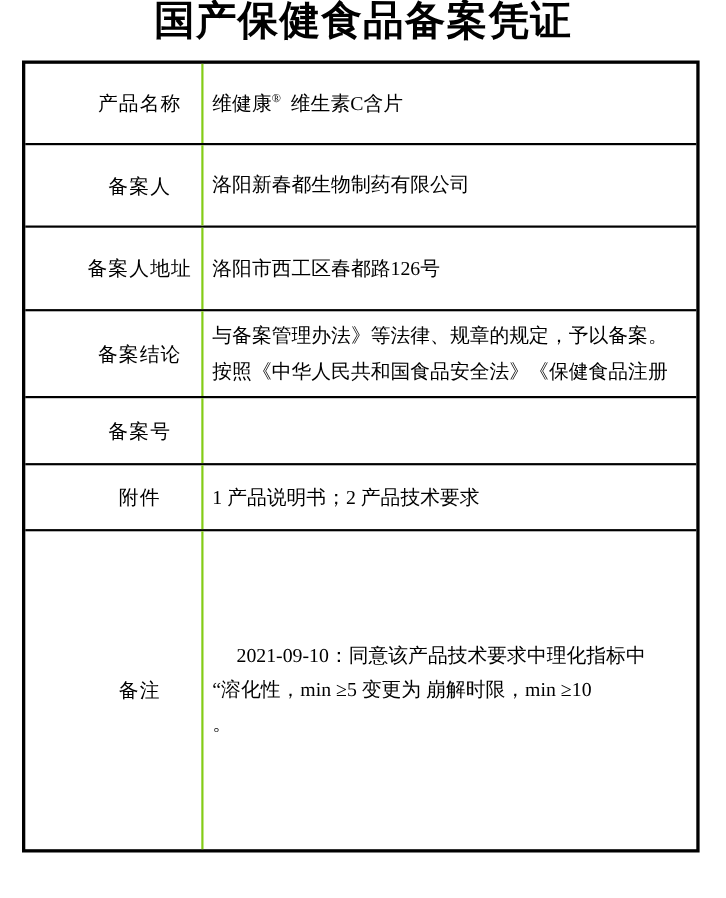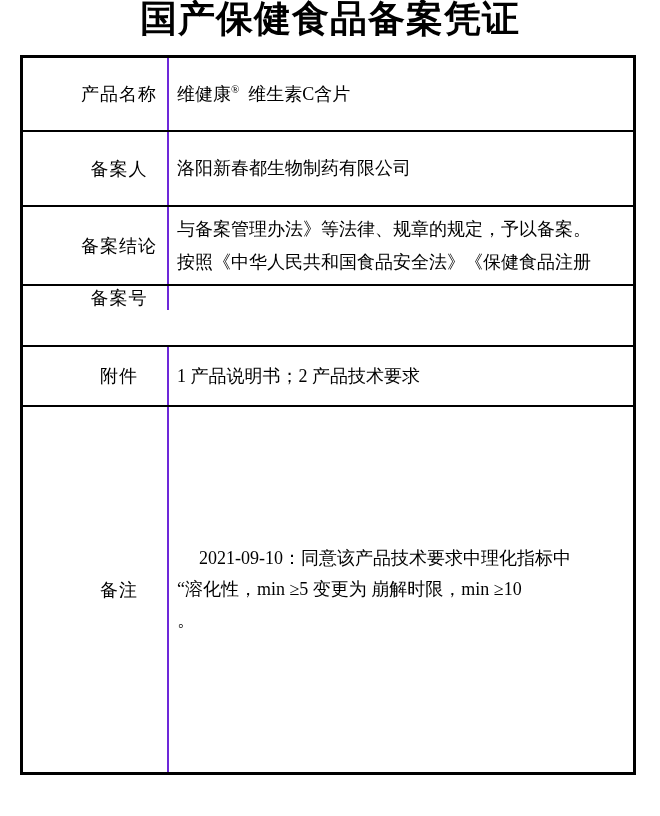--- a/index.html
+++ b/index.html
@@ -50,26 +50,26 @@
     flex: 0 0 auto;
   }
   .trow.last {
     border-bottom: none;
     flex: 1 1 auto;
   }
   .r1 { height: 74px; }
   .r2 { height: 75px; }
   .r3 { height: 76px; }
   .r4 { height: 79px; }
-  .r5 { height: 61px; flex-direction: column; }
+  .r5 { height: 61px; }
   .r6 { height: 60px; }
   .label-cell {
     box-sizing: border-box;
-    width: 146px;
-    border-right: 2px solid #6d28d9;
+    width: 162px;
+    border-right: 2px solid #84cc16;
     display: flex;
     align-items: center;
     justify-content: center;
     font-size: 18px;
     letter-spacing: 1px;
     padding-left: 48px;
   }
   .value-cell {
     box-sizing: border-box;
     flex: 1;
@@ -123,20 +123,26 @@
       </div>
     </div>
 
     <div class="trow r2">
       <div class="label-cell">备案人</div>
       <div class="value-cell">
         <div class="value-line">洛阳新春都生物制药有限公司</div>
       </div>
     </div>
 
+    <div class="trow r3">
+      <div class="label-cell">备案人地址</div>
+      <div class="value-cell">
+        <div class="value-line">洛阳市西工区春都路126号</div>
+      </div>
+    </div>
 
     <div class="trow r4">
       <div class="label-cell">备案结论</div>
       <div class="value-cell">
         <div class="value-line">与备案管理办法》等法律、规章的规定，予以备案。</div>
         <div class="value-line">按照《中华人民共和国食品安全法》《保健食品注册</div>
       </div>
     </div>
 
     <div class="trow r5">

